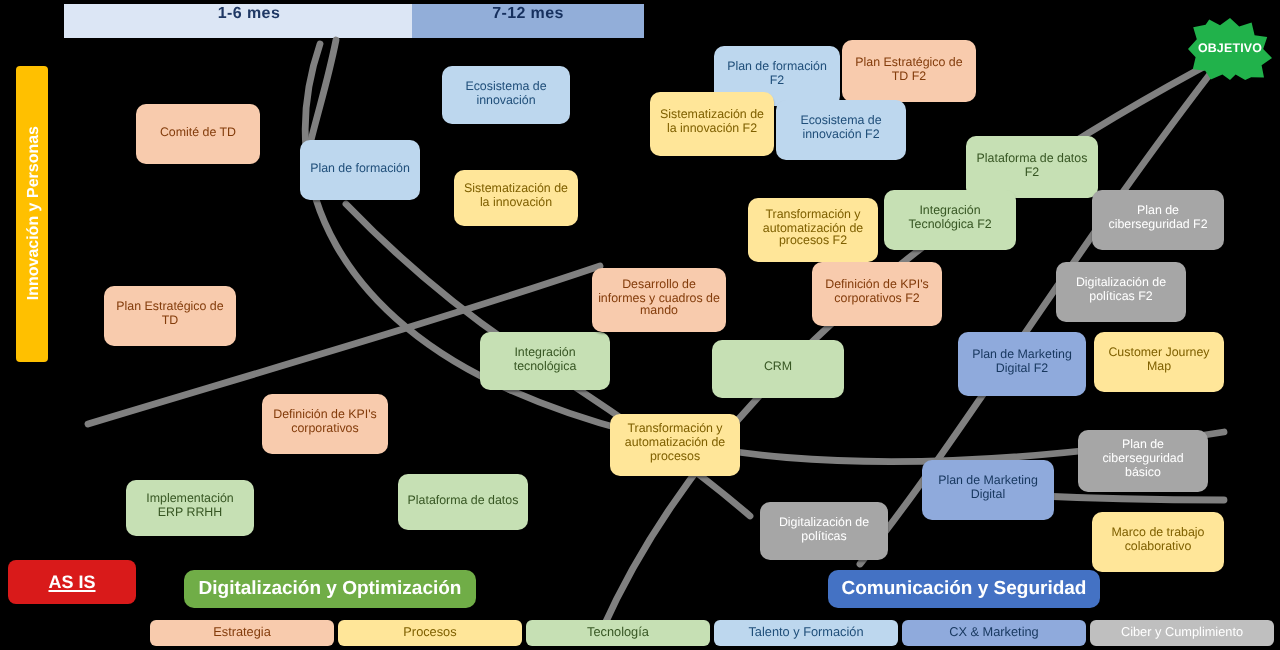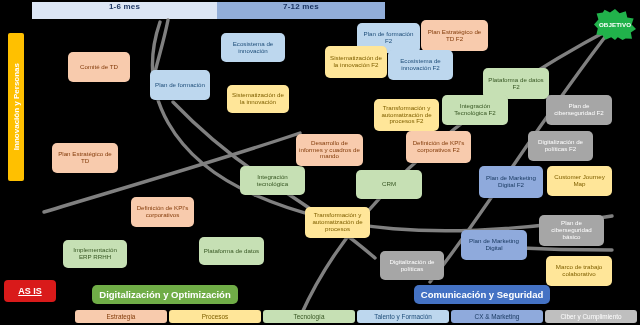--- a/index.html
+++ b/index.html
@@ -4,21 +4,21 @@
 <style>
   html,body{margin:0;padding:0;background:#000;}
   body{width:640px;height:325px;overflow:hidden;
        font-family:"Liberation Sans",sans-serif;}
   #root{position:relative;width:640px;height:325px;background:#000;}
 
   
   .tl{position:absolute;top:2px;height:17px;display:flex;
       justify-content:center;font-size:8px;font-weight:bold;letter-spacing:.2px;}
   .tl.a{left:32px;width:185px;background:#dce6f5;color:#1f3864;}
-  .tl.b{left:217px;width:168px;background:#92aed9;color:#16305e;}
+  .tl.b{left:206px;width:116px;background:#92aed9;color:#16305e;}
   .tl.c{left:357px;width:279px;background:#1f3864;color:#ffffff;}
 
   
   #lines{position:absolute;left:0;top:0;width:640px;height:325px;}
 
   
   .card{position:absolute;border-radius:5px;display:flex;align-items:center;
         justify-content:center;text-align:center;line-height:1.12;
         font-size:6.2px;padding:2px 3px;box-sizing:border-box;
         box-shadow:0 1px 1px rgba(0,0,0,.35);}
@@ -28,21 +28,21 @@
   .c-talento   {background:#bdd7ee;color:#1f4e79;}
   .c-cx        {background:#8faadc;color:#17375e;}
   .c-ciber     {background:#a6a6a6;color:#ffffff;}
 
   
   .vlabel{position:absolute;left:8px;top:33px;width:16px;height:148px;
           background:#ffc000;border-radius:2px;color:#ffffff;font-size:8px;
           font-weight:bold;display:flex;align-items:center;justify-content:center;}
   .vlabel span{writing-mode:vertical-rl;transform:rotate(180deg);white-space:nowrap;}
 
-  .asis{position:absolute;left:4px;top:280px;width:52px;height:22px;
+  .asis{position:absolute;left:4px;top:280px;width:64px;height:22px;
         background:#d91a1a;border-radius:4px;color:#fff;font-size:9px;
         font-weight:bold;display:flex;align-items:center;justify-content:center;text-decoration:underline;}
 
   .banner{position:absolute;height:19px;border-radius:5px;display:flex;
           align-items:center;justify-content:center;color:#fff;
           font-size:9.5px;font-weight:bold;}
   .banner.green{left:92px;top:285px;width:146px;background:#70ad47;}
   .banner.blue {left:414px;top:285px;width:136px;background:#4472c4;}
 
   

